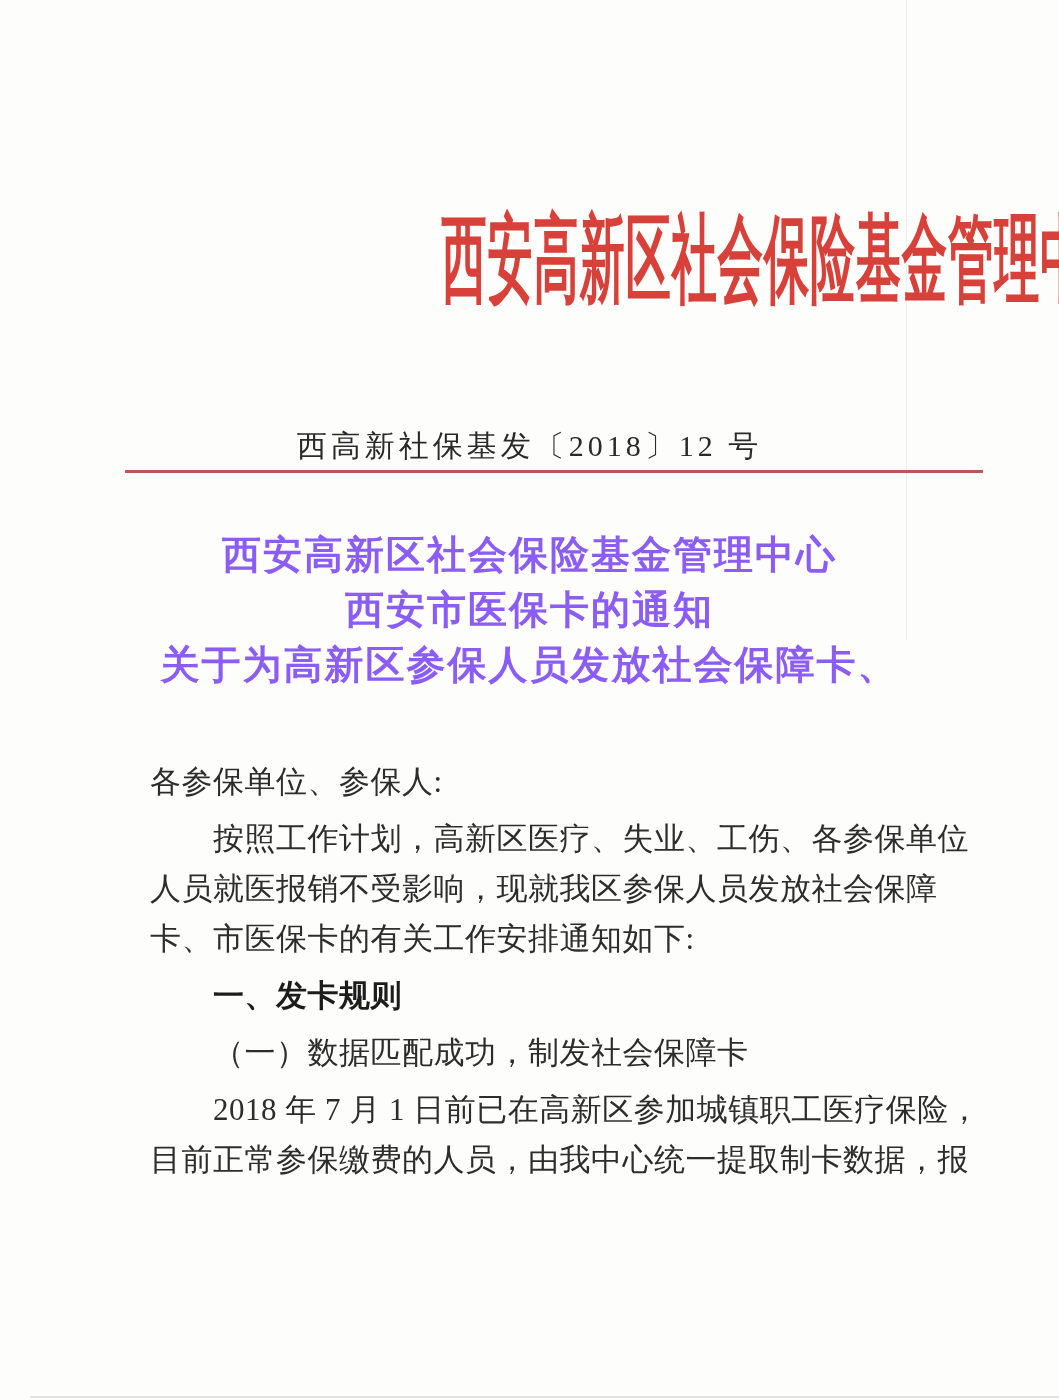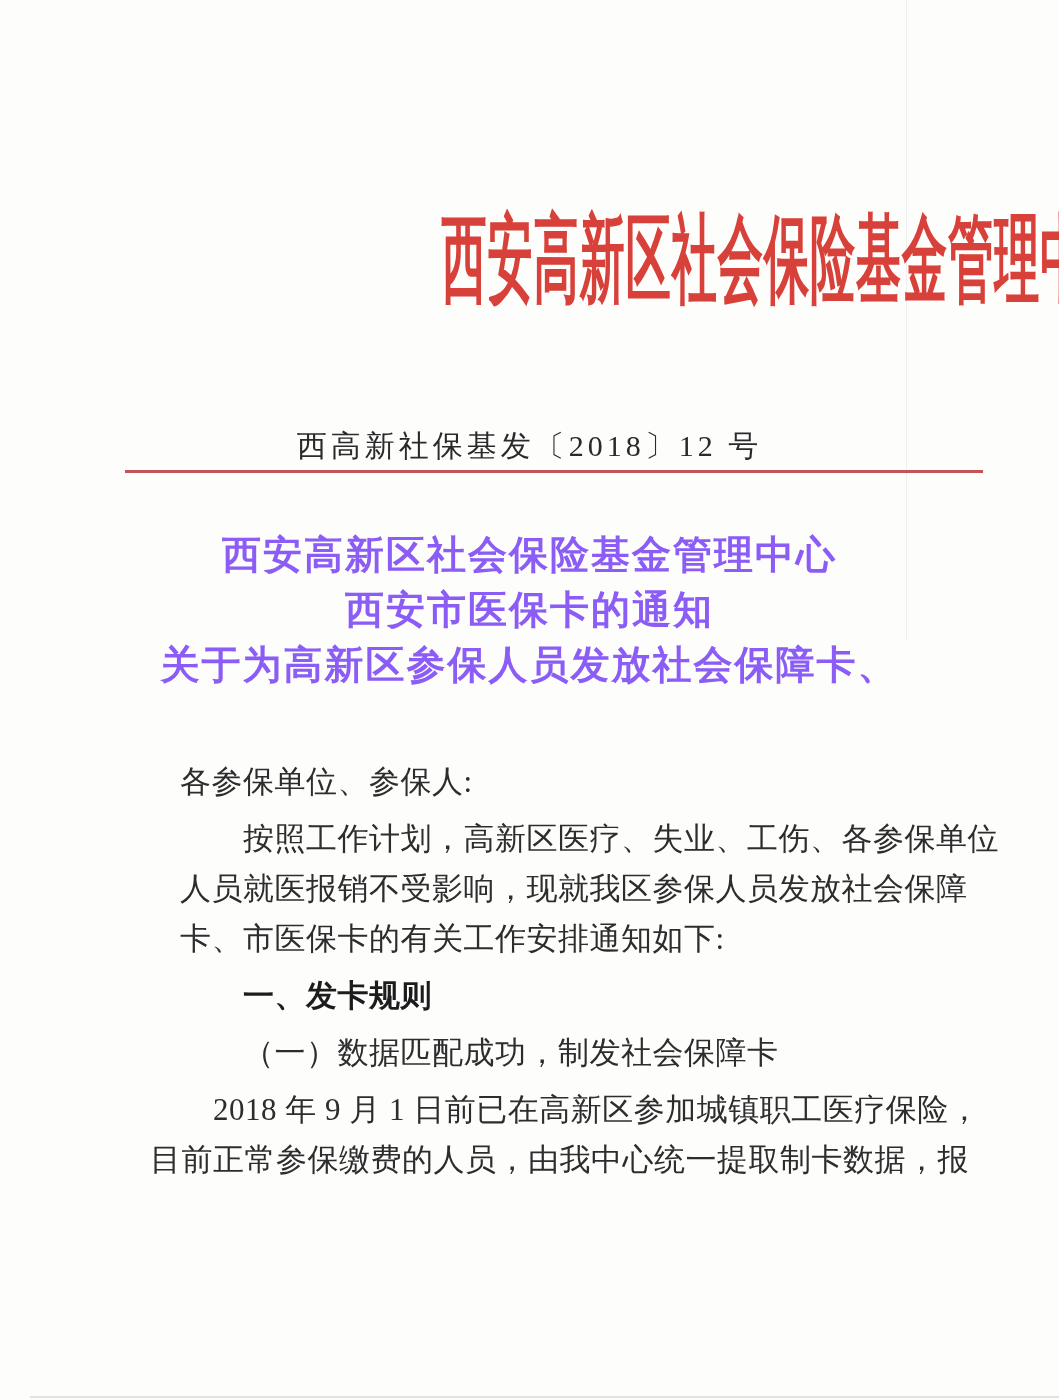--- a/index.html
+++ b/index.html
@@ -74,21 +74,21 @@
     top: 757px;
     left: 150px;
     width: 790px;
     font-size: 31px;
     line-height: 50px;
     color: #2d2d2d;
     letter-spacing: 0.5px;
   }
   .ln { white-space: nowrap; }
   .indent { text-indent: 63px; }
-  .mb { margin-bottom: 7px; margin-left: 30px; }
+  .mb { margin-bottom: 7px; }
   .bold { font-weight: bold; color: #1c1c1c; }
   
   .scan-vline {
     position: absolute;
     top: 0;
     left: 906px;
     width: 1px;
     height: 640px;
     background: rgba(190,190,190,0.22);
   }
@@ -130,21 +130,21 @@
       <div class="ln indent">按照工作计划，高新区医疗、失业、工伤、各参保单位</div>
       <div class="ln">人员就医报销不受影响，现就我区参保人员发放社会保障</div>
       <div class="ln">卡、市医保卡的有关工作安排通知如下:</div>
     </div>
 
     <div class="ln indent bold mb">一、发卡规则</div>
 
     <div class="ln indent mb">（一）数据匹配成功，制发社会保障卡</div>
 
     <div>
-      <div class="ln indent">2018 年 9 月 1 日前已在高新区参加城镇职工医疗保险，</div>
+      <div class="ln indent">2018 年 7 月 1 日前已在高新区参加城镇职工医疗保险，</div>
       <div class="ln">目前正常参保缴费的人员，由我中心统一提取制卡数据，报</div>
     </div>
 
   </div>
 
   <div class="scan-bottom"></div>
 
 </div>
 
 </body></html>

